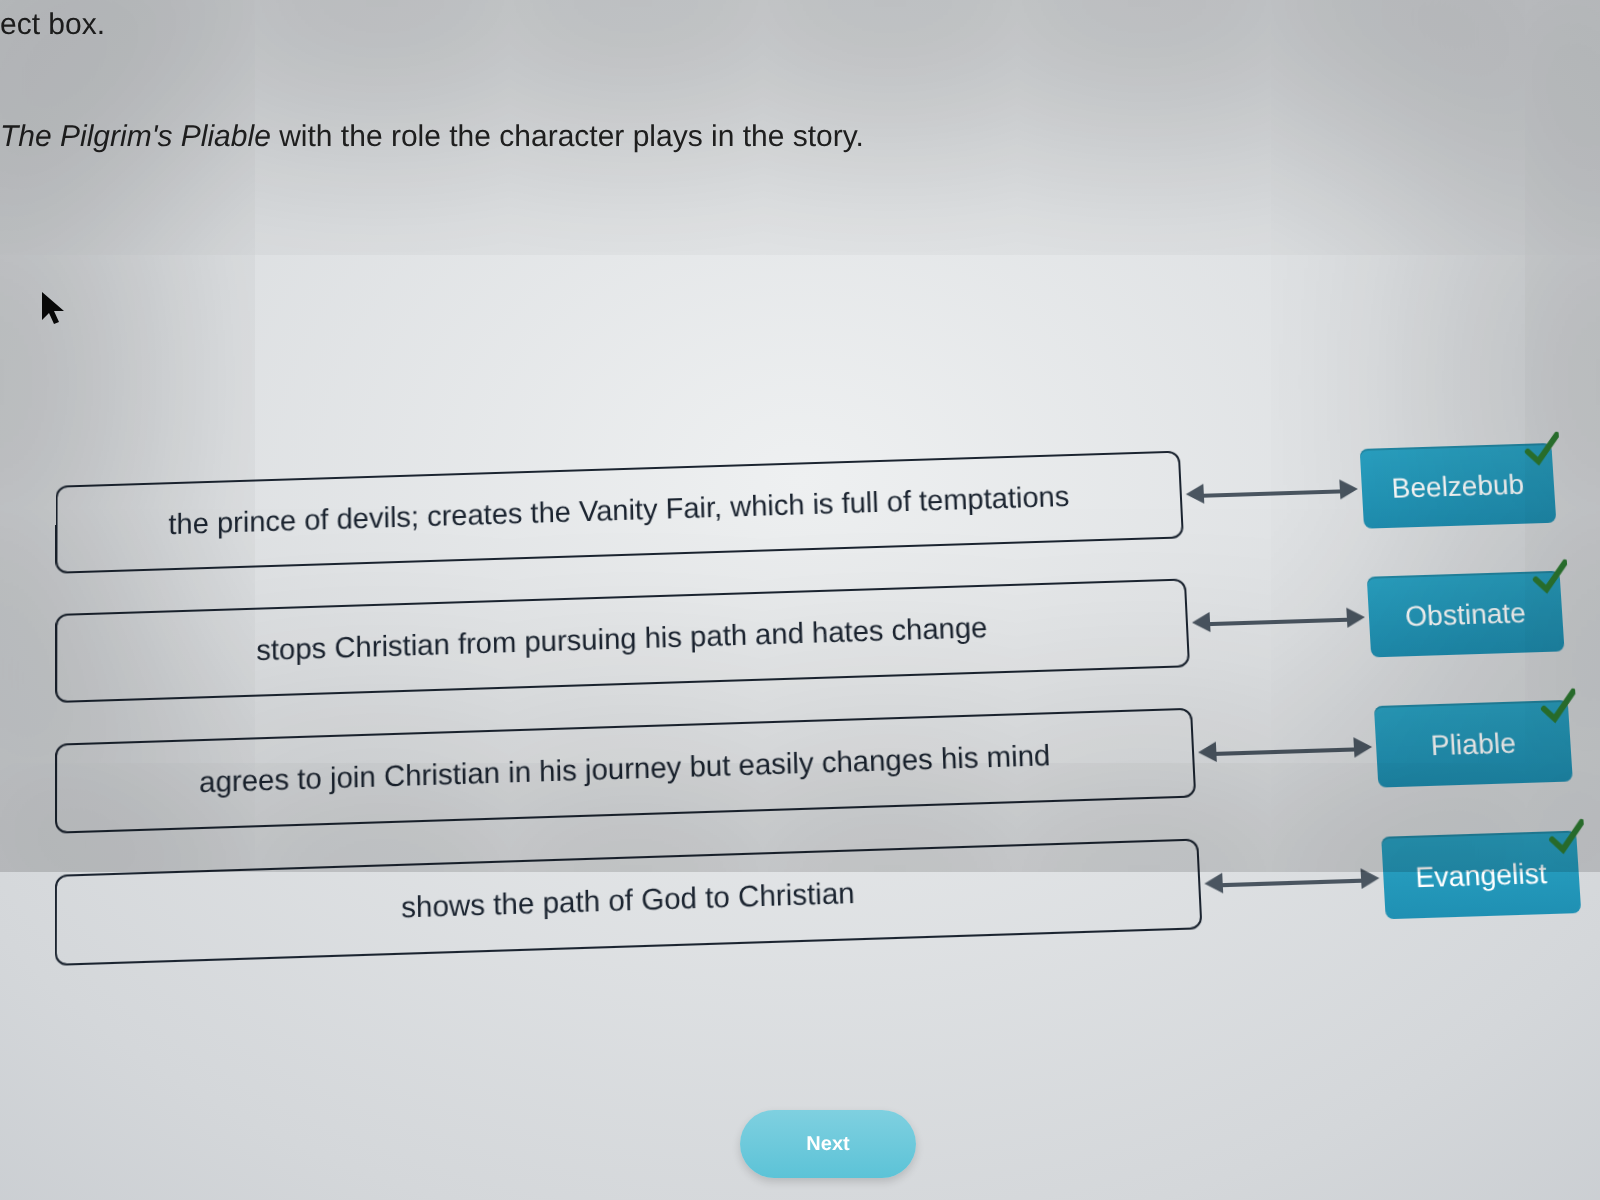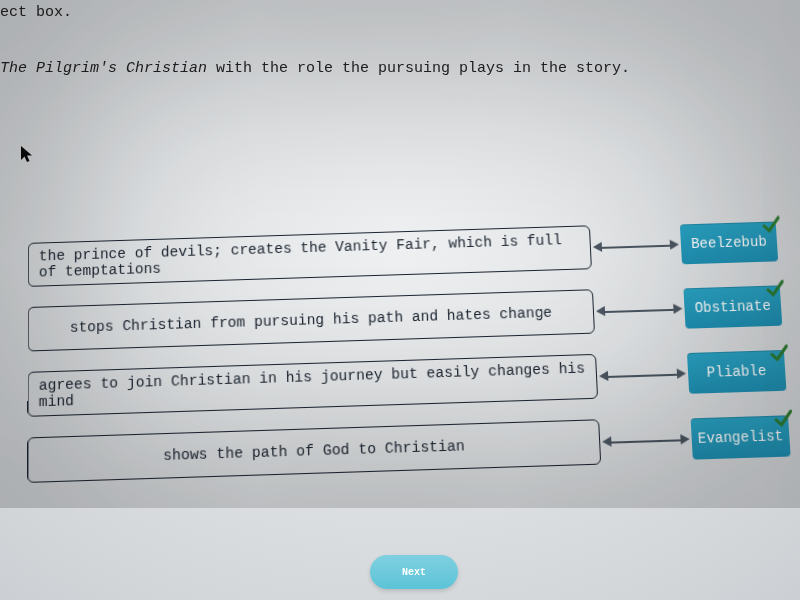--- a/index.html
+++ b/index.html
@@ -8,22 +8,21 @@
     width: 800px;
     height: 600px;
     overflow: hidden;
     font-family: Arial, Helvetica, sans-serif;
     background: radial-gradient(ellipse 900px 700px at 50% 40%, #eef0f1 0%, #d4d7da 55%, #b6bbc1 100%);
     color: #2c2f33;
   }
   .page {
     position: relative;
     width: 800px;
-    height: 508px;
-    font-family: Liberation Mono, monospace;
+    height: 436px;
   }
   .header-fragment {
     position: absolute;
     left: 0;
     top: 4px;
     font-size: 15px;
     color: #222;
   }
   .instruction {
     position: absolute;
@@ -148,21 +147,21 @@
   }
 </style>
 </head>
 <body>
 
 <div class="page">
 
   <div class="header-fragment">ect box.</div>
 
   <div class="instruction">
-    <span class="ital">The Pilgrim's Christian</span><span> with the role the pursuing plays in the story.</span>
+    <span class="ital">The Pilgrim's Pliable</span><span> with the role the character plays in the story.</span>
   </div>
 
   <div class="cursor">
     <svg viewBox="0 0 16 20" width="16" height="20">
       <path d="M1 1 L1 15 L4.5 11.5 L7 17 L9.5 16 L7 10.5 L12 10.5 Z" fill="#0a0a0a"></path>
     </svg>
   </div>
 
   <div class="match-area">
 

